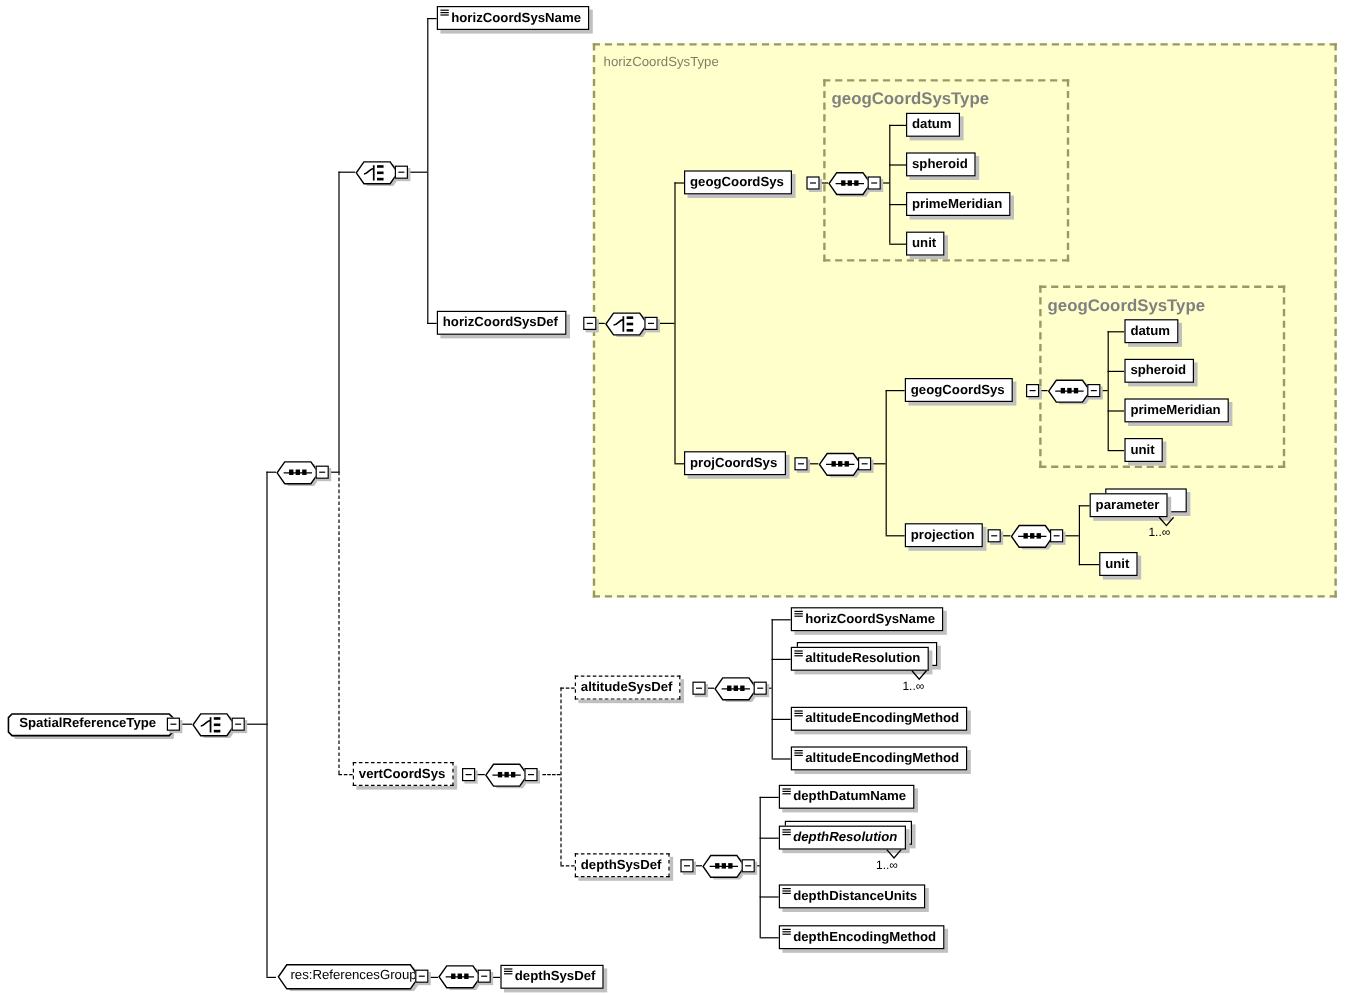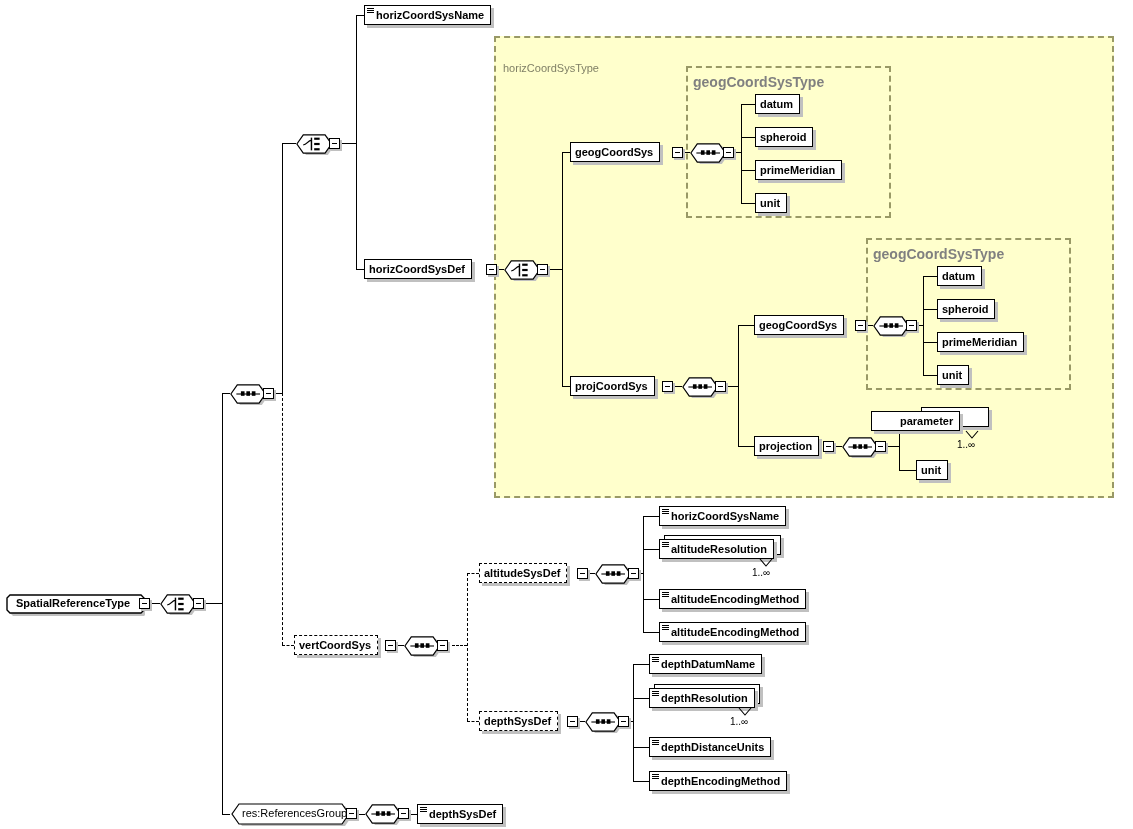--- a/index.html
+++ b/index.html
@@ -186,21 +186,21 @@
     padding: 0 12px;
     white-space: nowrap;
   }
 </style>
 </head>
 <body>
 
 <div id="canvas">
 
   <div class="type-region" style="left:494px; top:36px; width:620px; height:462px;"></div>
-  <div class="type-region-label" style="left:503px; top:62px;">horizCoordSysType</div>
+  <div class="type-region-label" style="left:503px; top:46px;">horizCoordSysType</div>
 
   <div class="group-box" style="left:686px; top:66px; width:205px; height:152px;"></div>
   <div class="group-label" style="left:693px; top:74px;">geogCoordSysType</div>
 
   <div class="group-box" style="left:866px; top:238px; width:205px; height:152px;"></div>
   <div class="group-label" style="left:873px; top:246px;">geogCoordSysType</div>
 
   <div class="ln h" style="left:151px; top:603px; width:9px;"></div>
 
   <div class="ln h" style="left:204px; top:603px; width:18px;"></div>
@@ -446,21 +446,21 @@
       <polygon points="8,2 32,2 39,12 32,22 8,22 1,12" fill="#ffffff" stroke="#000000" stroke-width="1.3"></polygon>
       <line x1="7" y1="12" x2="33" y2="12" stroke="#000" stroke-width="1.2"></line>
       <rect x="12" y="9" width="4" height="5" fill="#000"></rect>
       <rect x="18" y="9" width="4" height="5" fill="#000"></rect>
       <rect x="24" y="9" width="4" height="5" fill="#000"></rect>
     </svg>
   </div>
   <div class="expander" style="left:875px; top:441px;"></div>
 
   <div class="stack-back" style="left:921px; top:407px; width:68px;"></div>
-  <div class="node" style="left:871px; top:411px;padding-left:24px;">
+  <div class="node" style="left:908px; top:411px;">
     <span class="label">parameter</span>
   </div>
   <svg class="occurs-arrow" width="20" height="10" viewBox="0 0 20 10" style="left:962px; top:430px;">
     <polyline points="4,1 10,8 16,1" fill="none" stroke="#000" stroke-width="1.1"></polyline>
   </svg>
   <div class="occurs" style="left:957px; top:439px;">1..∞</div>
 
   <div class="node" style="left:916px; top:460px;">
     <span class="label">unit</span>
   </div>
@@ -559,21 +559,21 @@
   <div class="node has-icon" style="left:649px; top:654px;">
     <span class="el-icon">
         <i></i>
         <i></i>
         <i></i>
       </span>
     <span class="label">depthDatumName</span>
   </div>
 
   <div class="stack-back" style="left:654px; top:684px; width:106px;"></div>
-  <div class="node has-icon" style="left:649px; top:688px;">
+  <div class="node has-icon" style="left:649px; top:688px;font-style:italic;">
     <span class="el-icon">
         <i></i>
         <i></i>
         <i></i>
       </span>
     <span class="label">depthResolution</span>
   </div>
   <svg class="occurs-arrow" width="20" height="10" viewBox="0 0 20 10" style="left:735px; top:707px;">
     <polyline points="4,1 10,8 16,1" fill="none" stroke="#000" stroke-width="1.1"></polyline>
   </svg>

